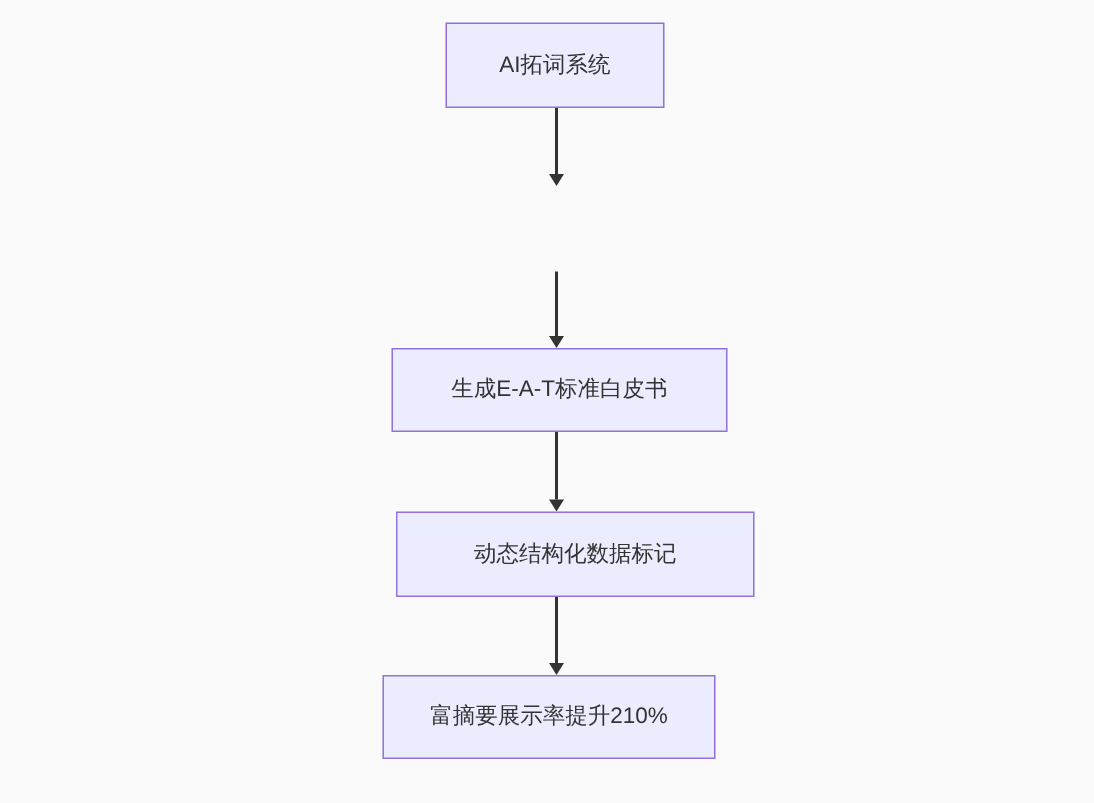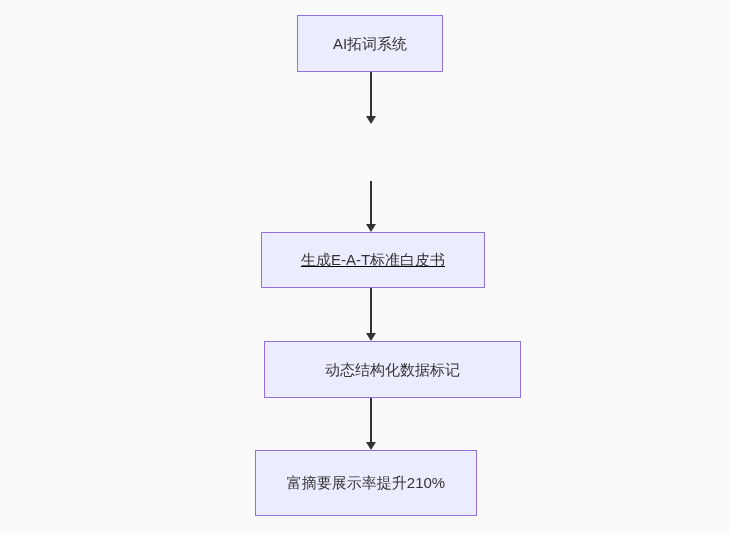--- a/index.html
+++ b/index.html
@@ -24,23 +24,23 @@
     justify-content: center;
   }
   .node span {
     color: var(--text-color, #333333);
     font-size: 15px;
     line-height: 1.2;
     white-space: nowrap;
   }
   .n1 { left: 297px; top: 15px;  width: 146px; height: 57px; }
   .n2 { left: 275px; top: 124px; width: 185px; height: 57px; }
-  .n3 { left: 261px; top: 232px; width: 224px; height: 56px; text-decoration: underline; }
-  .n4 { left: 264px; top: 341px; width: 257px; height: 57px; }
-  .n5 { left: 255px; top: 450px; width: 222px; height: 66px; }
+  .n3 { left: 261px; top: 232px; width: 224px; height: 56px; }
+  .n4 { left: 264px; top: 341px; width: 239px; height: 57px; }
+  .n5 { left: 255px; top: 450px; width: 222px; height: 56px; }
 
   .arrow {
     position: absolute;
     left: 365px;
     width: 12px;
     display: flex;
     flex-direction: column;
     align-items: center;
   }
   .arrow .line {

